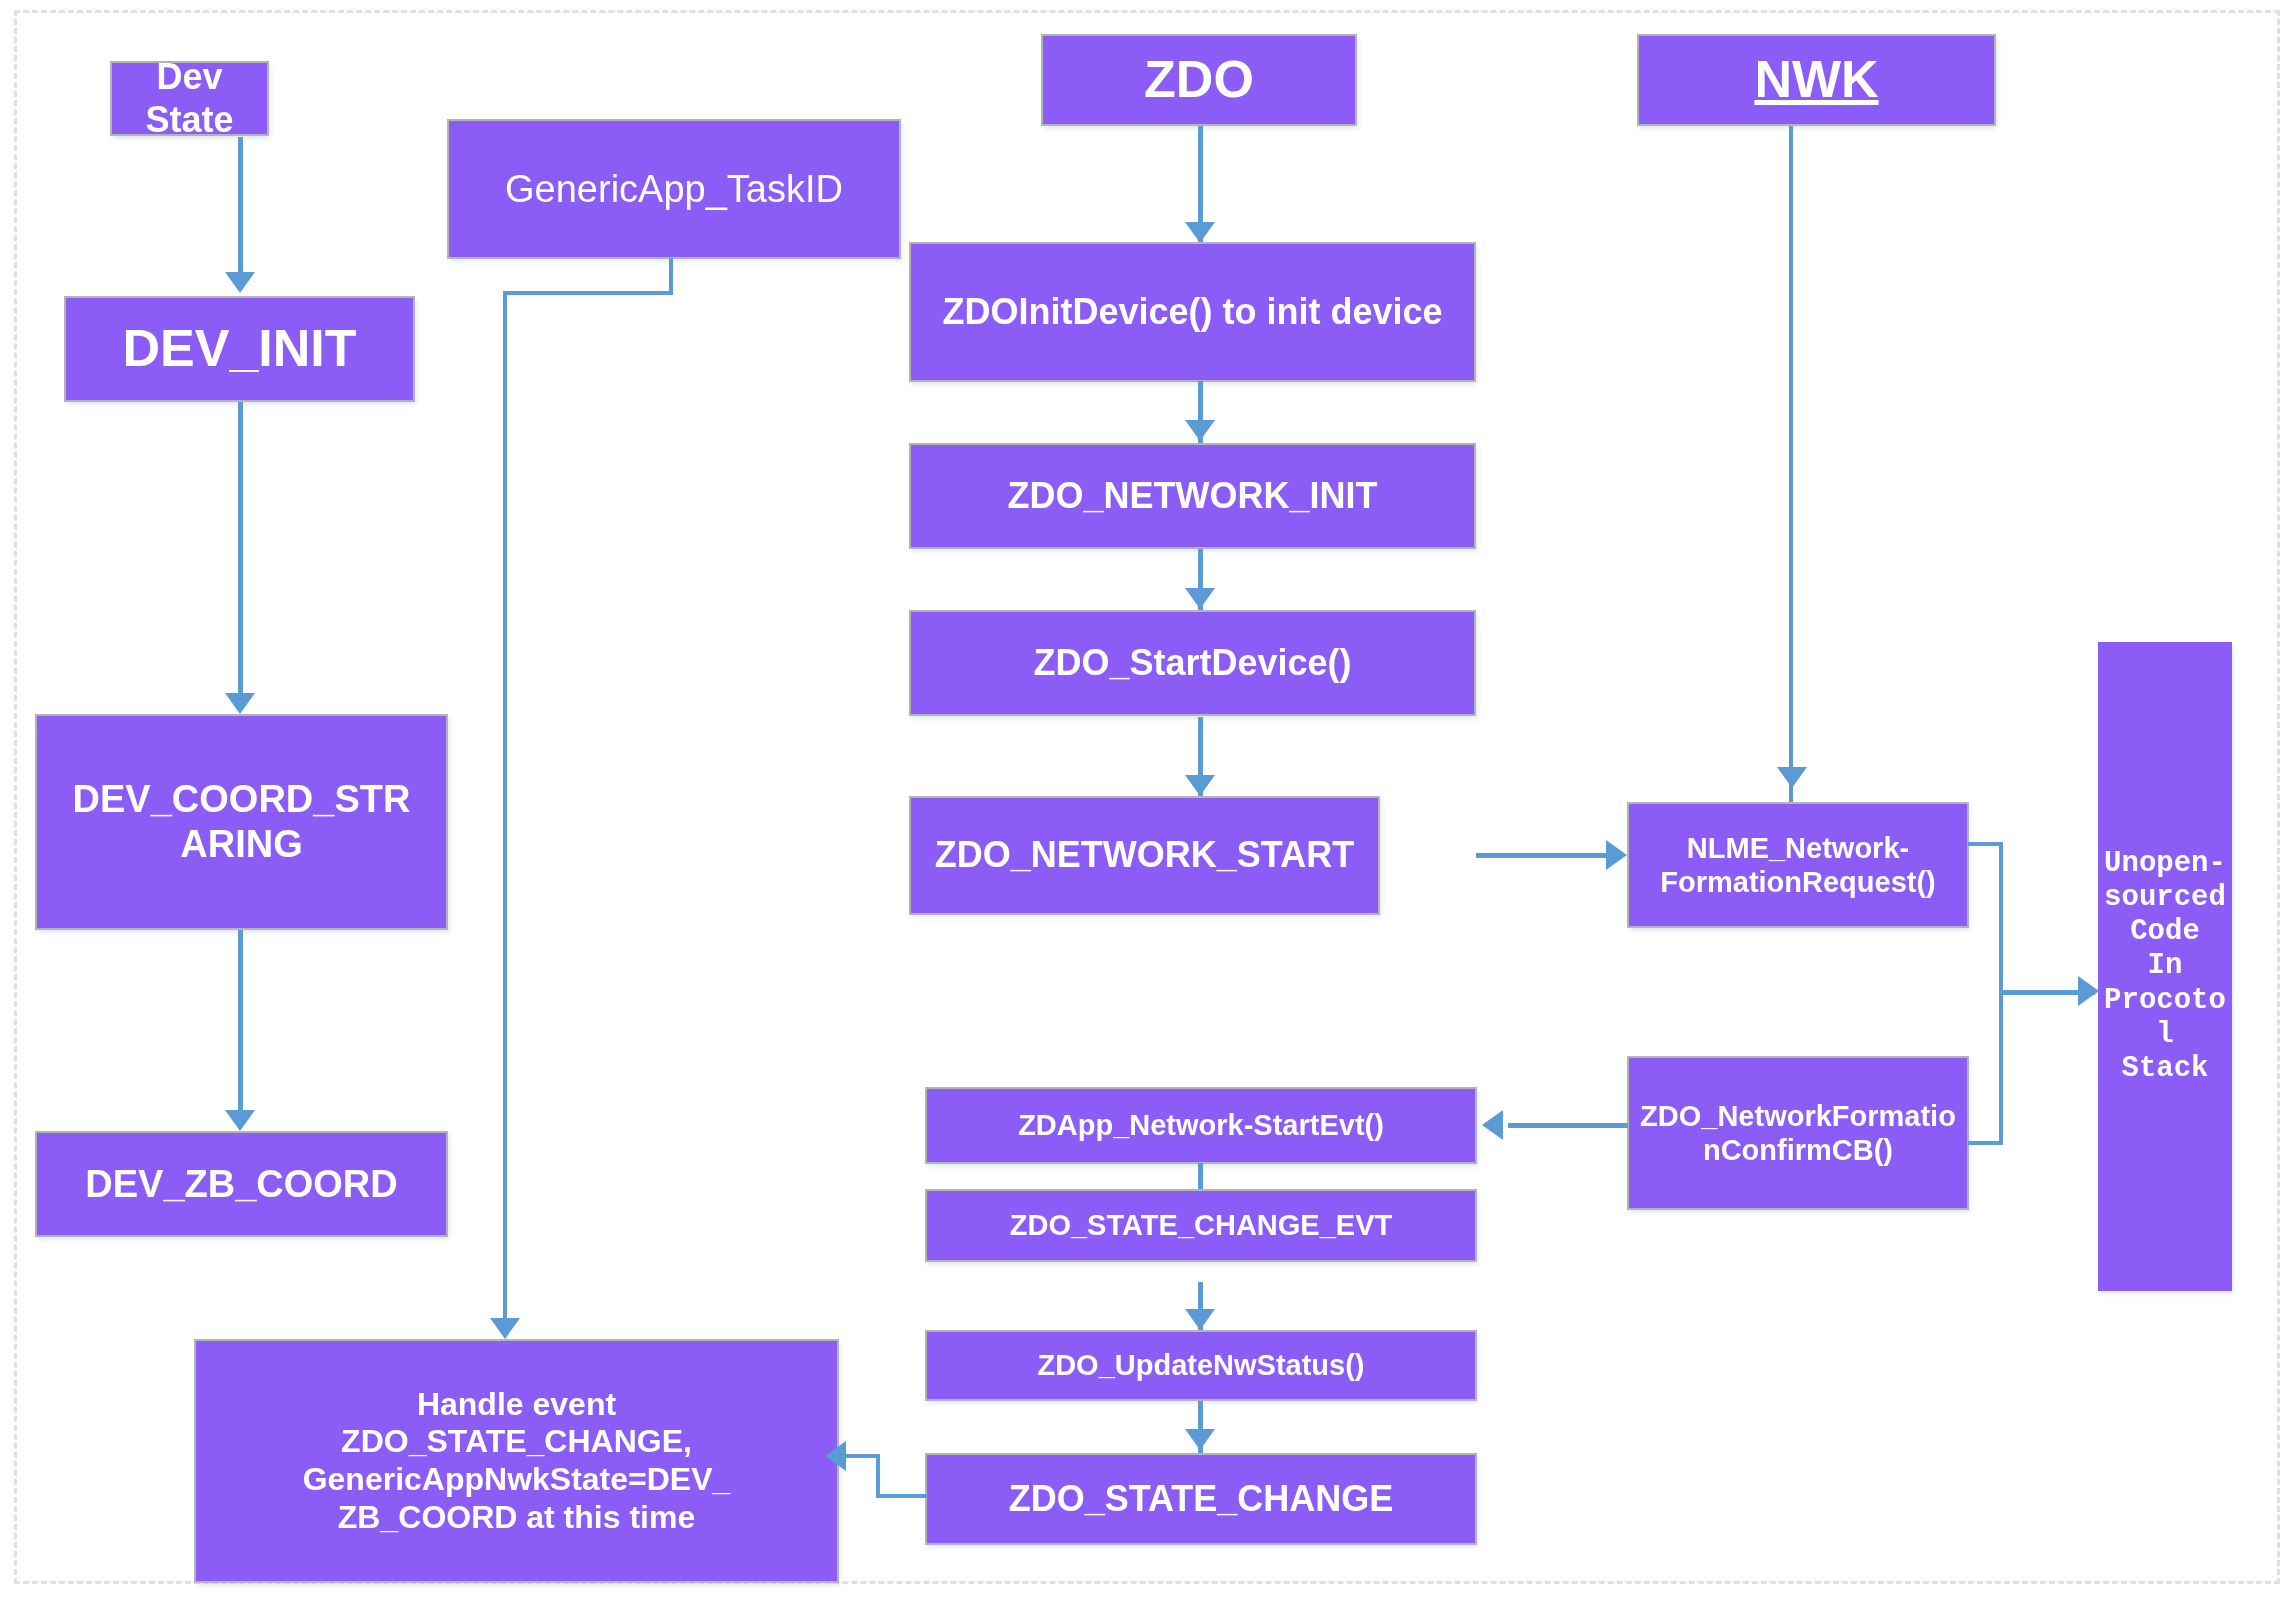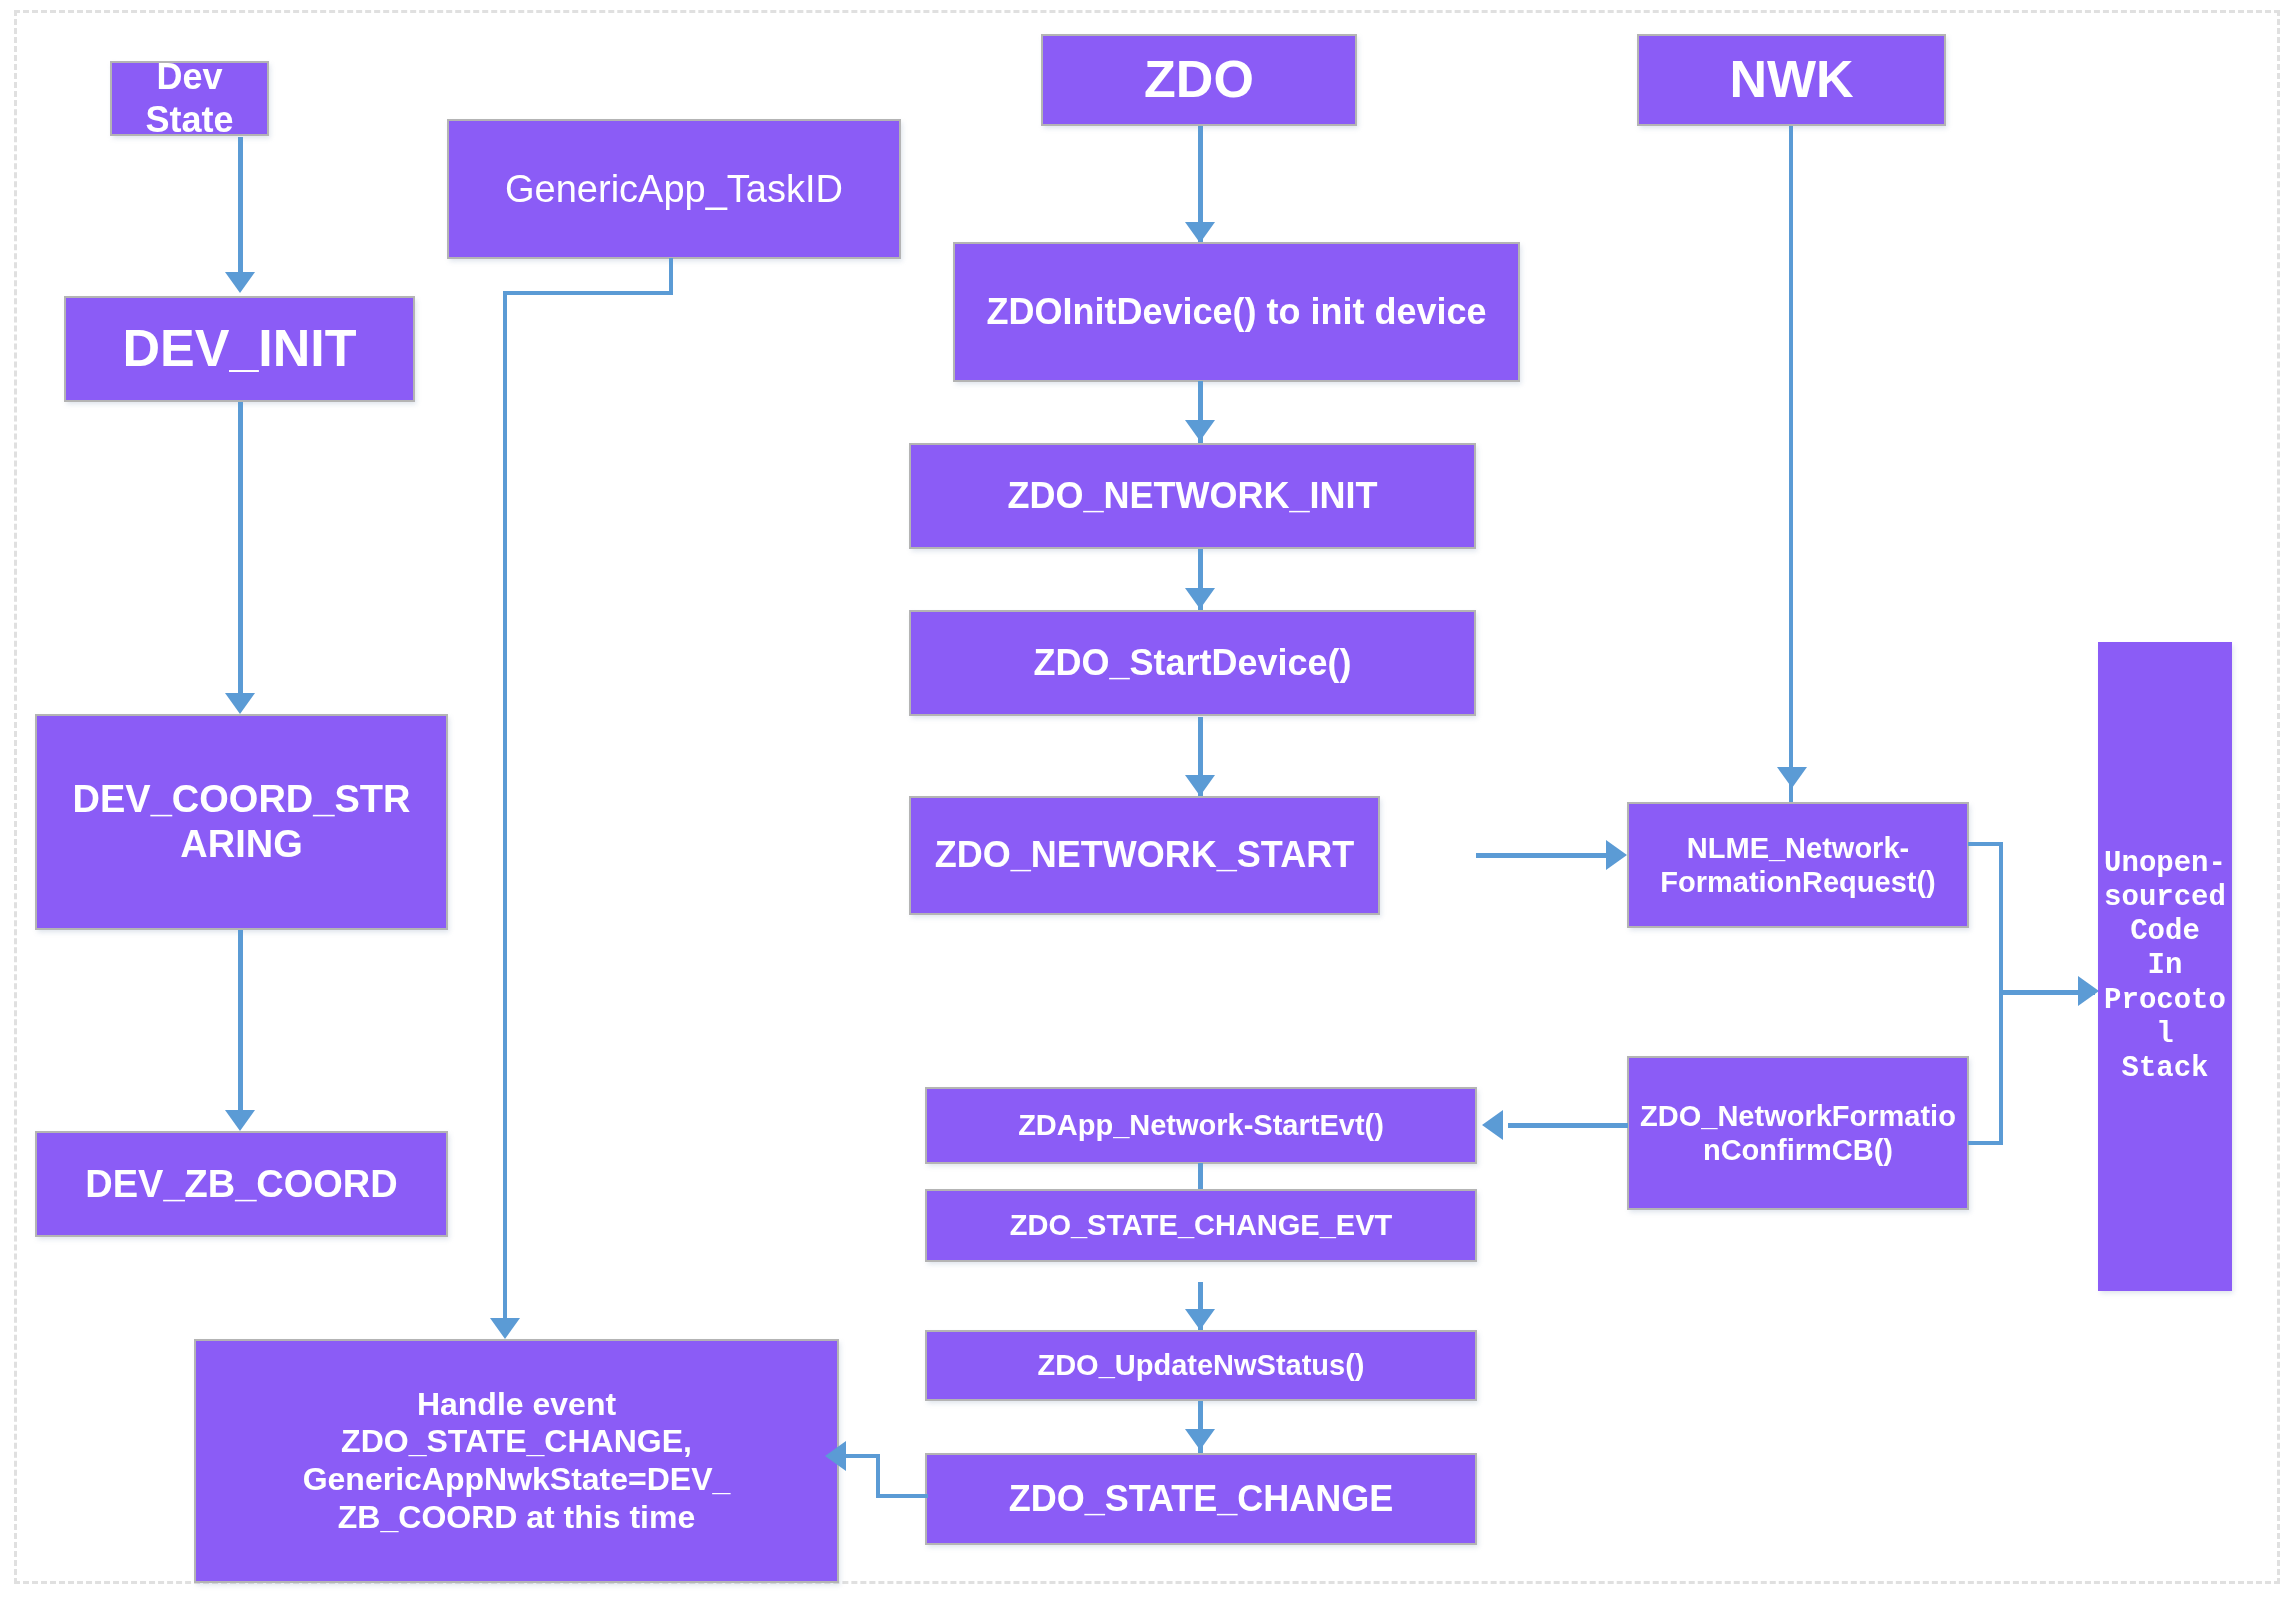--- a/index.html
+++ b/index.html
@@ -107,21 +107,21 @@
     <span>ZDO_STATE_CHANGE,</span>
     <span>GenericAppNwkState=DEV_</span>
     <span>ZB_COORD at this time</span>
   </div>
 
   <div class="box fs-huge" style="left:1041px;top:34px;width:316px;height:92px;">ZDO</div>
 
   <div class="ln vline" style="left:1198px;top:126px;height:134px;"></div>
   <div class="arrow-d" style="left:1185px;top:222px;"></div>
 
-  <div class="box fs-med" style="left:909px;top:242px;width:567px;height:140px;margin-left:44px;">ZDOInitDevice() to init device</div>
+  <div class="box fs-med" style="left:909px;top:242px;width:567px;height:140px;">ZDOInitDevice() to init device</div>
 
   <div class="ln vline" style="left:1198px;top:381px;height:70px;"></div>
   <div class="arrow-d" style="left:1185px;top:420px;"></div>
 
   <div class="box fs-med" style="left:909px;top:443px;width:567px;height:106px;">ZDO_NETWORK_INIT</div>
 
   <div class="ln vline" style="left:1198px;top:549px;height:70px;"></div>
   <div class="arrow-d" style="left:1185px;top:588px;"></div>
 
   <div class="box fs-med" style="left:909px;top:610px;width:567px;height:106px;">ZDO_StartDevice()</div>
@@ -149,21 +149,21 @@
   <div class="ln vline" style="left:1198px;top:1401px;height:60px;"></div>
   <div class="arrow-d" style="left:1185px;top:1429px;"></div>
 
   <div class="box fs-med" style="left:925px;top:1453px;width:552px;height:92px;">ZDO_STATE_CHANGE</div>
 
   <div class="ln-thin hthin" style="left:876px;top:1494px;width:52px;"></div>
   <div class="ln-thin vthin" style="left:876px;top:1454px;height:42px;"></div>
   <div class="ln-thin hthin" style="left:846px;top:1454px;width:34px;"></div>
   <div class="arrow-l" style="left:825px;top:1441px;"></div>
 
-  <div class="box fs-huge" style="left:1637px;top:34px;width:309px;height:92px;">NWK</div>
+  <div class="box fs-huge" style="left:1637px;top:34px;width:359px;height:92px;text-decoration:underline;">NWK</div>
 
   <div class="ln-thin vthin" style="left:1789px;top:126px;height:679px;"></div>
   <div class="arrow-d" style="left:1777px;top:767px;"></div>
 
   <div class="box fs-sm" style="left:1627px;top:802px;width:342px;height:126px;">NLME_Network-FormationRequest()</div>
 
   <div class="box fs-sm" style="left:1627px;top:1056px;width:342px;height:154px;">ZDO_NetworkFormationConfirmCB()</div>
 
   <div class="ln-thin hthin" style="left:1968px;top:842px;width:35px;"></div>
   <div class="ln-thin vthin" style="left:1999px;top:842px;height:303px;"></div>

